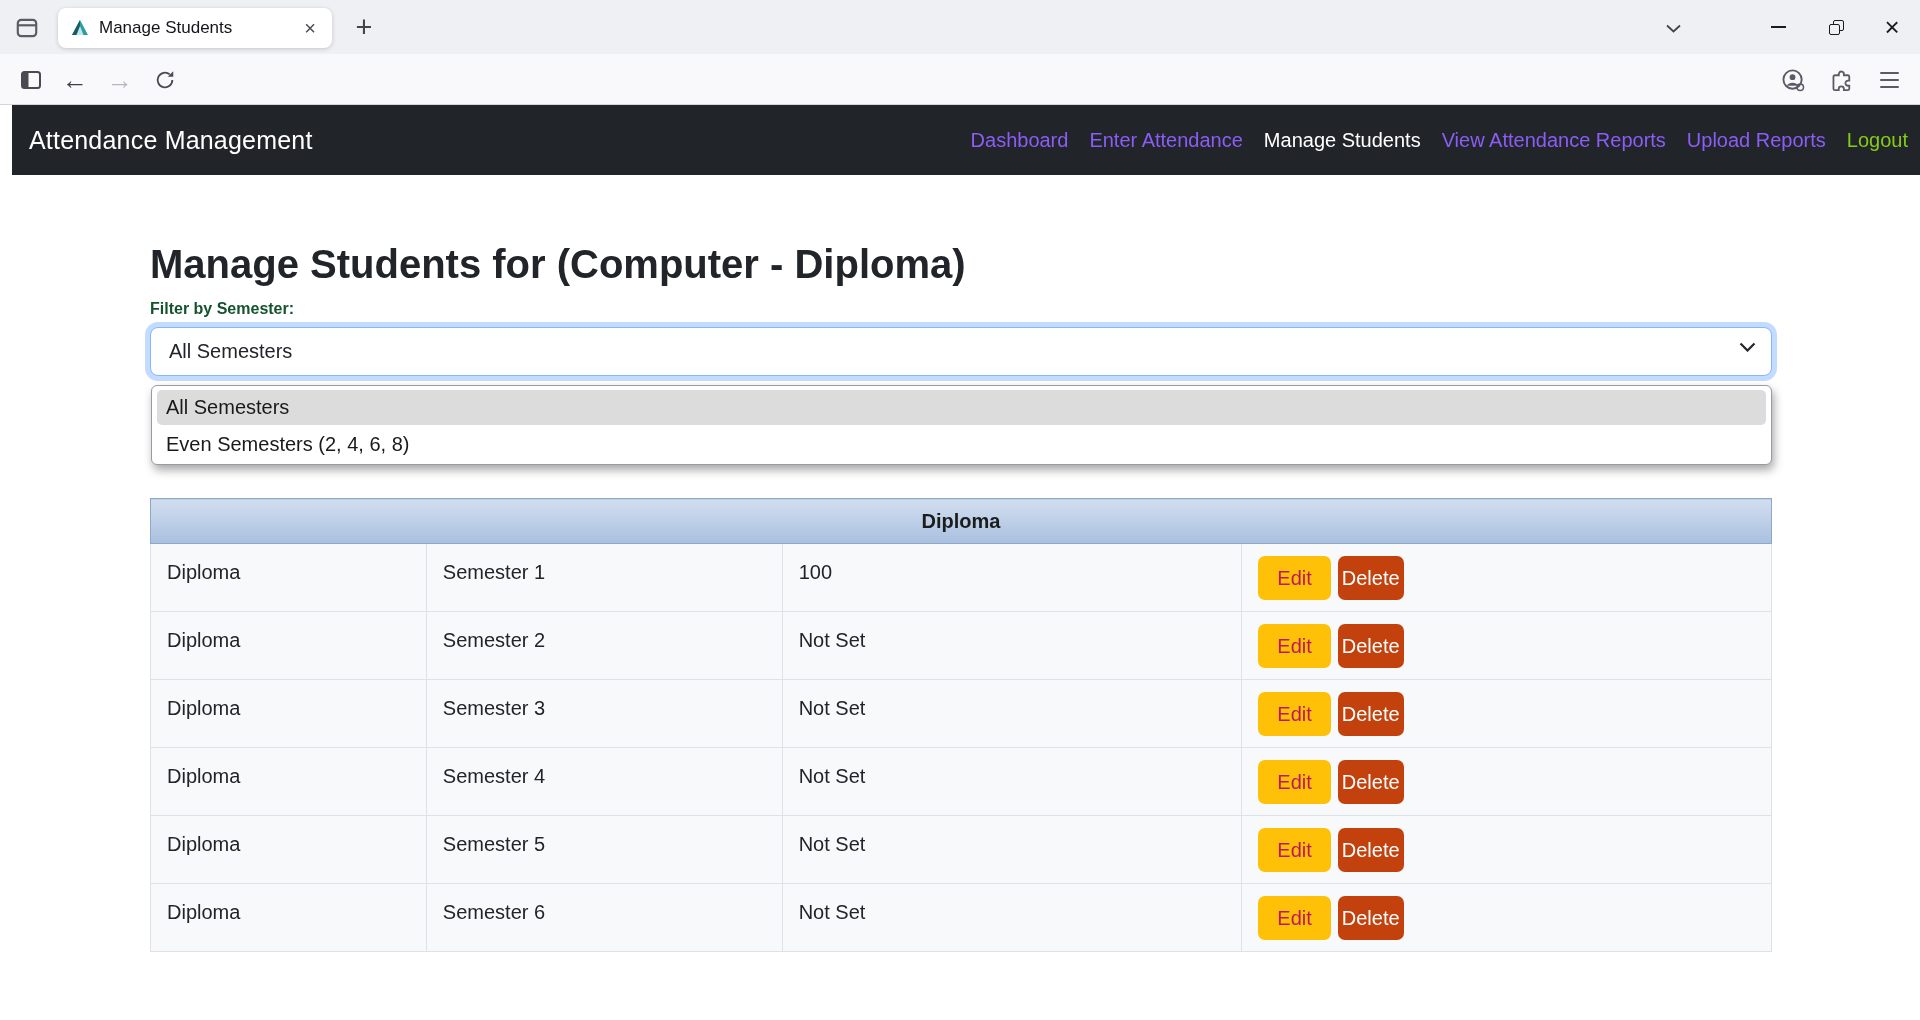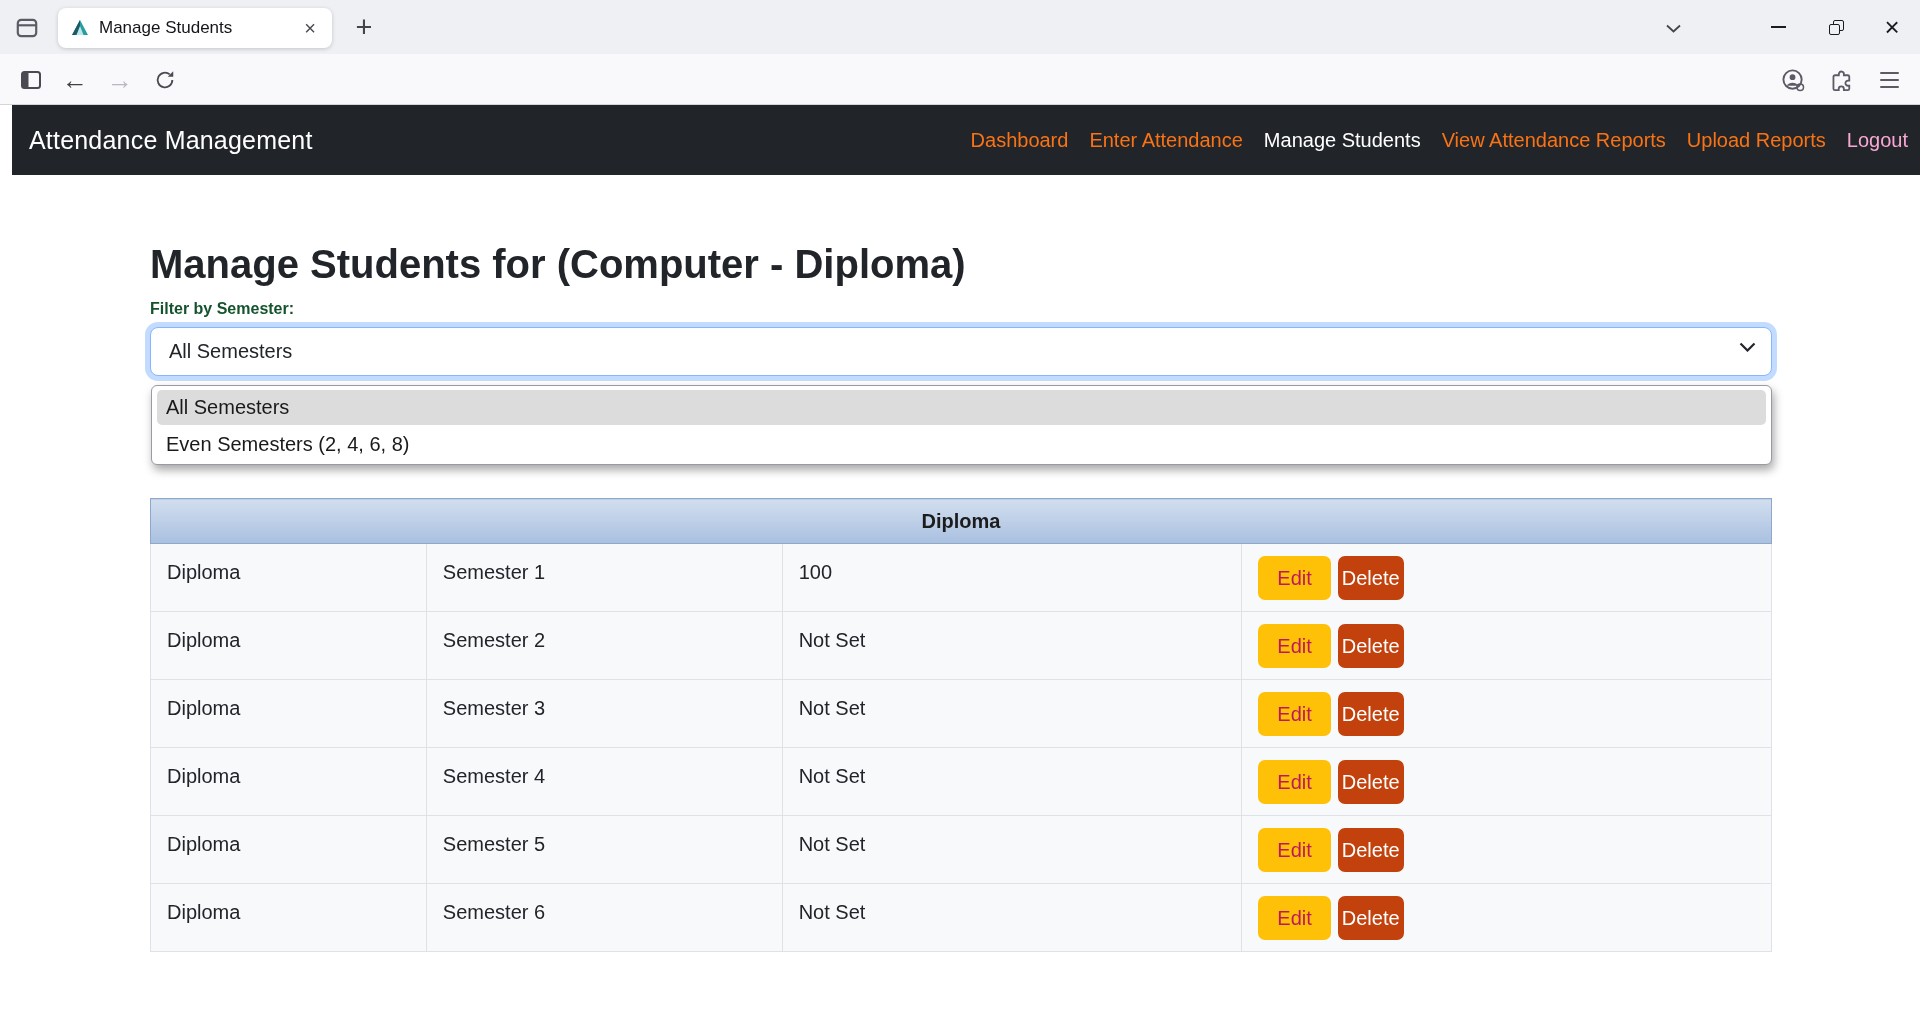--- a/index.html
+++ b/index.html
@@ -43,23 +43,23 @@
   .toolbar-right { position:absolute; right:14px; top:9px; display:flex; gap:14px; }
   .tb-right-ic { width:34px; height:34px; display:flex; align-items:center; justify-content:center; border-radius:6px; }
   .hamburger { display:flex; flex-direction:column; gap:4.5px; }
   .hamburger i { display:block; width:19px; height:2.2px; background:#5b5b66; border-radius:1px; }
 
   
   .navbar { position:absolute; left:12px; top:105px; width:1920px; height:70px; background:#212529;
             display:flex; align-items:center; justify-content:space-between; padding:0 24px 0 17px; }
   .brand { color:#ffffff; font-size:25px; font-weight:500; letter-spacing:.2px; }
   .nav-links { display:flex; align-items:center; gap:21px; }
-  .nav-link { font-size:20px; color:#f97316; cursor:pointer; }
+  .nav-link { font-size:20px; color:#8b5cf6; cursor:pointer; }
   .nav-link.active { color:#ffffff; font-weight:500; }
-  .nav-link.logout { color:#f9a8d4; }
+  .nav-link.logout { color:#84cc16; }
 
   
   .content { position:absolute; left:0; top:175px; width:1920px; height:845px; background:#fff; }
   .container { position:relative; margin:0 150px; width:1622px; }
   h2.page-title { padding-top:34px; font-size:40px; font-weight:600; color:#212529;margin-top:33px; }
   .filter-label { margin-top:13px; font-size:16px; font-weight:700; color:#14532d; }
   .select-wrap { position:relative; margin-top:9px; }
   .semester-select { width:1622px; height:49px; background:#fff; border:1px solid #86b7fe;
       border-radius:8px; box-shadow:0 0 0 5px rgba(13,110,253,.25);
       display:flex; align-items:center; padding:0 18px; font-size:20px; color:#212529; }

